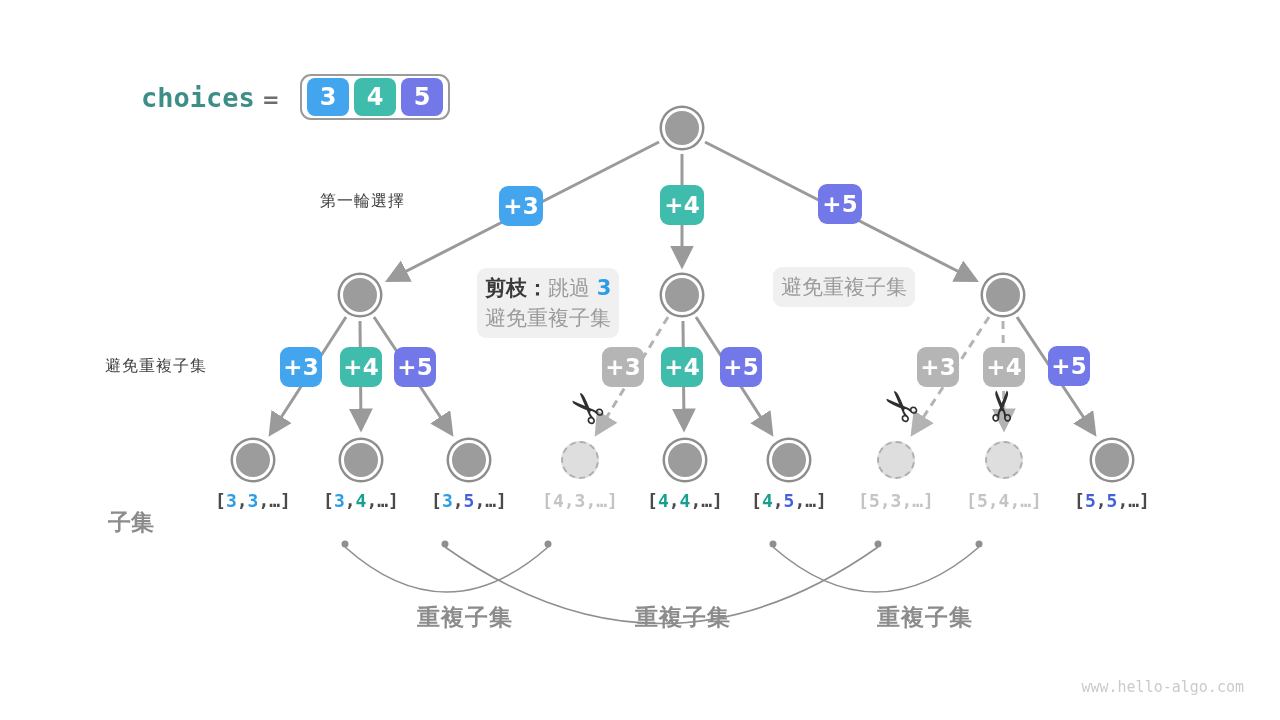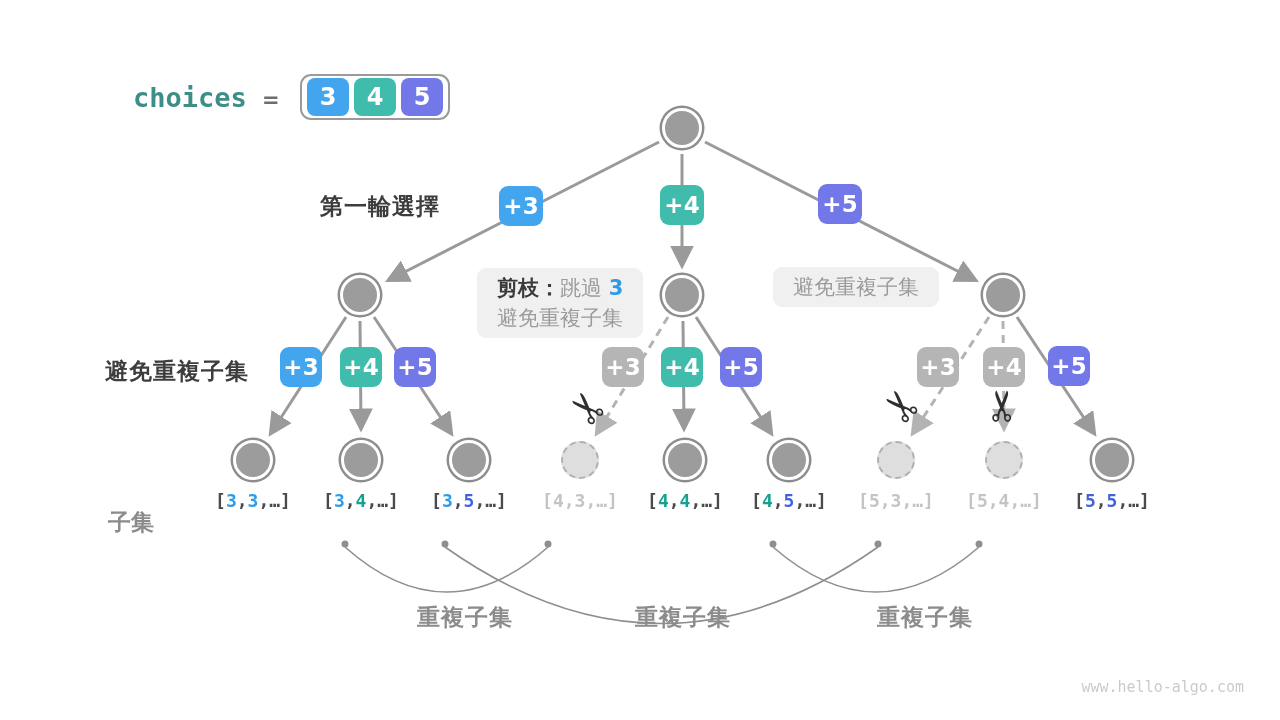--- a/index.html
+++ b/index.html
@@ -1,45 +1,45 @@
 <!DOCTYPE html>
 <html style="--blue: #44a5ef; --teal: #3fbcac; --purple: #7278e8; --pruned_badge: #b5b5b5; --num3: #2d9be6; --num4: #16a090; --num5: #4261d8; --edge: #9a9a9a; --edge_light: #b3b3b3; --node_fill: #9c9c9c; --node_ring: #8d8d8d; --pruned_fill: #dedede; --pruned_ring: #b0b0b0; --ann_bg: #f0f0f0; --gray: #9b9b9b; --dark: #4a4a4a; --pruned_text: #c4c4c4; --choices_teal: #3e8e88;"><head>
 <meta charset="utf-8">
 <style>
   html,body{margin:0;padding:0;background:#fff;}
   .canvas{position:relative;width:1280px;height:720px;background:#fff;overflow:hidden;
           font-family:"DejaVu Sans",sans-serif;}
   .abs{position:absolute;}
   svg.edges{position:absolute;left:0;top:0;z-index:1;}
   
-  .choices-label{left:133px;top:82px;font-family:"DejaVu Sans Mono",monospace;
+  .choices-label{left:141px;top:82px;font-family:"DejaVu Sans Mono",monospace;
                  font-weight:bold;font-size:27px;color:var(--choices_teal);z-index:5;}
   .equals{left:262px;top:88px;font-weight:bold;font-size:21px;color:#6e6e6e;z-index:5;}
   .array-box{left:300px;top:74px;width:150px;height:46px;border:2.5px solid var(--edge);
              border-radius:11px;background:#fff;display:flex;align-items:center;justify-content:center;
              gap:5px;z-index:5;box-sizing:border-box;}
   .array-cell{width:42px;height:38px;border-radius:8px;color:#fff;font-weight:bold;font-size:24px;
               display:flex;align-items:center;justify-content:center;}
   
   .node{position:absolute;width:34px;height:34px;border-radius:50%;background:var(--node_fill);
         border:3px solid #fff;box-shadow:0 0 0 2.5px var(--node_ring);z-index:4;}
   .node.pruned{width:38px;height:38px;background:var(--pruned_fill);border:2.5px dashed var(--pruned_ring);
         box-shadow:none;box-sizing:border-box;}
   
   .badge{position:absolute;width:42px;height:40px;border-radius:9px;color:#fff;
          font-weight:bold;font-size:23px;display:flex;align-items:center;justify-content:center;z-index:5;}
   .badge.lv1{width:44px;}
   .badge.blue{background:var(--blue);} .badge.teal{background:var(--teal);}
   .badge.purple{background:var(--purple);} .badge.pruned{background:var(--pruned_badge);}
   
-  .cjk{font-size:23px;color:#3d3d3d;letter-spacing:1px;z-index:5;font-weight:bold;}
+  .cjk{font-size:16px;color:#3d3d3d;letter-spacing:1px;z-index:5;}
   .round-first{left:320px;top:191px;}
   .round-second{left:105px;top:356px;}
   
-  .ann{position:absolute;background:var(--ann_bg);border-radius:9px;padding:5px 20px;
+  .ann{position:absolute;background:var(--ann_bg);border-radius:9px;padding:5px 8px;
        font-size:21px;line-height:30px;z-index:6;white-space:nowrap;}
   .ann .t{font-weight:bold;color:#3a3a3a;}
   .ann .g{color:var(--gray);}
   .ann b span{font-weight:bold;}
   .ann-1{left:477px;top:268px;}
   .ann-2{left:773px;top:267px;}
   
   .subset-label{left:108px;top:507px;font-weight:bold;font-size:23px;color:#8c8c8c;z-index:5;}
   .subset{position:absolute;top:490px;transform:translateX(-50%);z-index:5;
           font-family:"DejaVu Sans Mono",monospace;font-weight:bold;font-size:18px;white-space:nowrap;}

